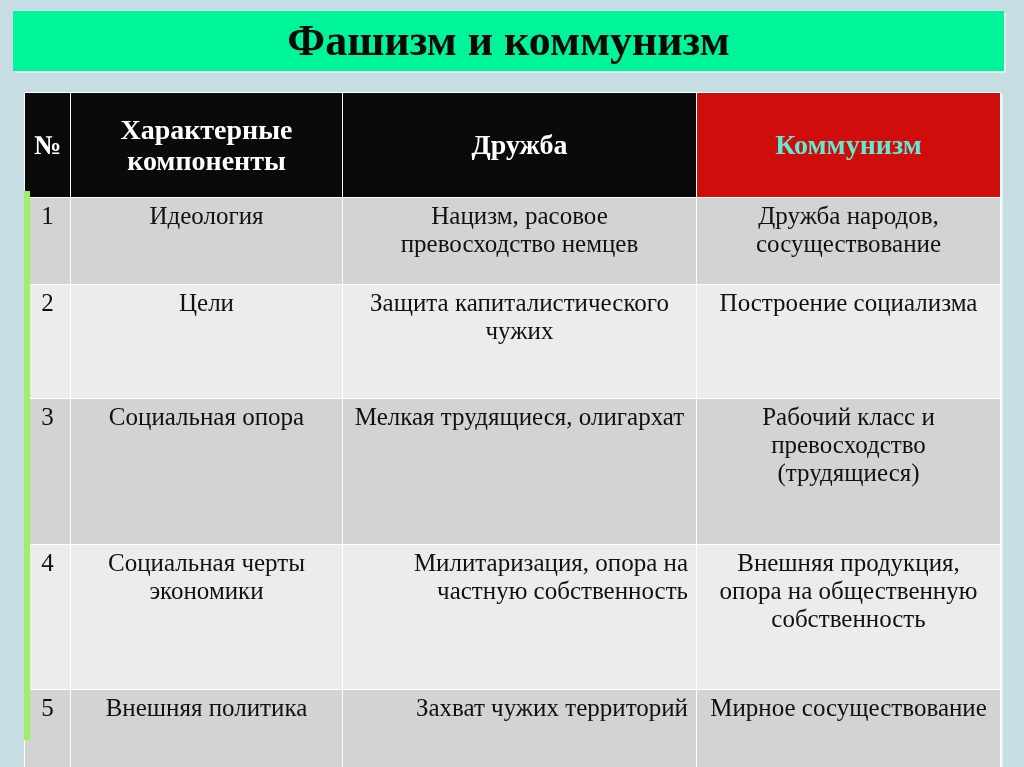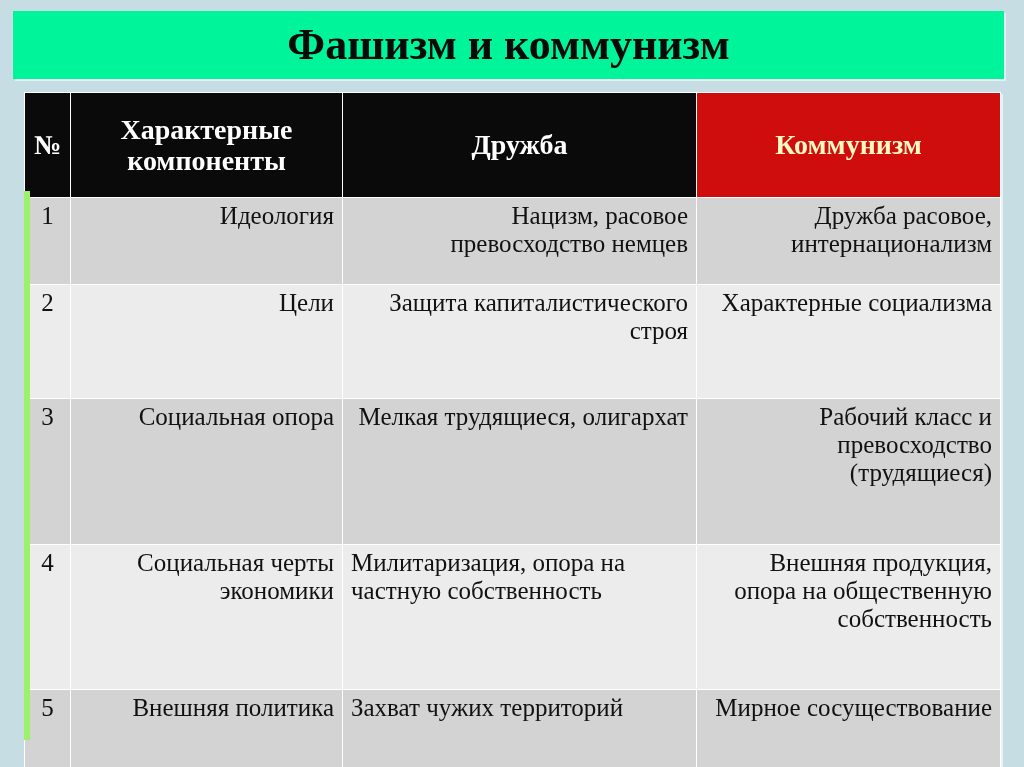--- a/index.html
+++ b/index.html
@@ -15,21 +15,21 @@
     overflow: hidden;
     position: relative;
   }
 
   
   .title-banner {
     position: absolute;
     left: 13px;
     top: 11px;
     width: 991px;
-    height: 68px;
+    height: 60px;
     background: #00f59b;
     display: flex;
     align-items: center;
     justify-content: center;
     box-shadow: 2px 2px 0 rgba(255,255,255,0.55);
   }
   .title-text {
     font-family: "Liberation Serif", "DejaVu Serif", serif;
     font-weight: bold;
     font-size: 44px;
@@ -87,36 +87,36 @@
     font-weight: bold;
     font-size: 28px;
     text-align: center;
     vertical-align: middle;
     border-color: #ffffff;
     padding: 2px 6px;
   }
   tr.head th.h-num { font-size: 27px; }
   tr.head th.h-communism {
     background: #d00d0d;
-    color: #fef9c3;
+    color: #5eead4;
   }
 
   
   tr.band-dark td { background: #d3d3d3; }
   tr.band-light td { background: #ececec; }
 
   td.num {
     text-align: center;
     vertical-align: top;
     font-size: 26px;
     padding-top: 6px;
   }
-  td.comp { text-align: right; }
-  td.col-left { text-align: right; }
-  td.col-center { text-align: left; }
+  td.comp { text-align: center; }
+  td.col-left { text-align: center; }
+  td.col-center { text-align: right; }
 
   
   tr.r1 td { height: 78px; }
   tr.r2 td { height: 105px; }
   tr.r3 td { height: 137px; }
   tr.r4 td { height: 136px; }
   tr.r5 td { height: 92px; }
 </style>
 </head>
 <body>
@@ -143,28 +143,28 @@
         <th>Дружба</th>
         <th class="h-communism">Коммунизм</th>
       </tr>
     </thead>
 
     <tbody>
       <tr class="band-dark r1">
         <td class="num">1</td>
         <td class="comp">Идеология</td>
         <td class="col-left">Нацизм, расовое превосходство немцев</td>
-        <td class="col-left">Дружба расовое, интернационализм</td>
+        <td class="col-left">Дружба народов, сосуществование</td>
       </tr>
 
       <tr class="band-light r2">
         <td class="num">2</td>
         <td class="comp">Цели</td>
-        <td class="col-left">Защита капиталистического строя</td>
-        <td class="col-left">Характерные социализма</td>
+        <td class="col-left">Защита капиталистического чужих</td>
+        <td class="col-left">Построение социализма</td>
       </tr>
 
       <tr class="band-dark r3">
         <td class="num">3</td>
         <td class="comp">Социальная опора</td>
         <td class="col-left">Мелкая трудящиеся, олигархат</td>
         <td class="col-left">Рабочий класс и превосходство (трудящиеся)</td>
       </tr>
 
       <tr class="band-light r4">

